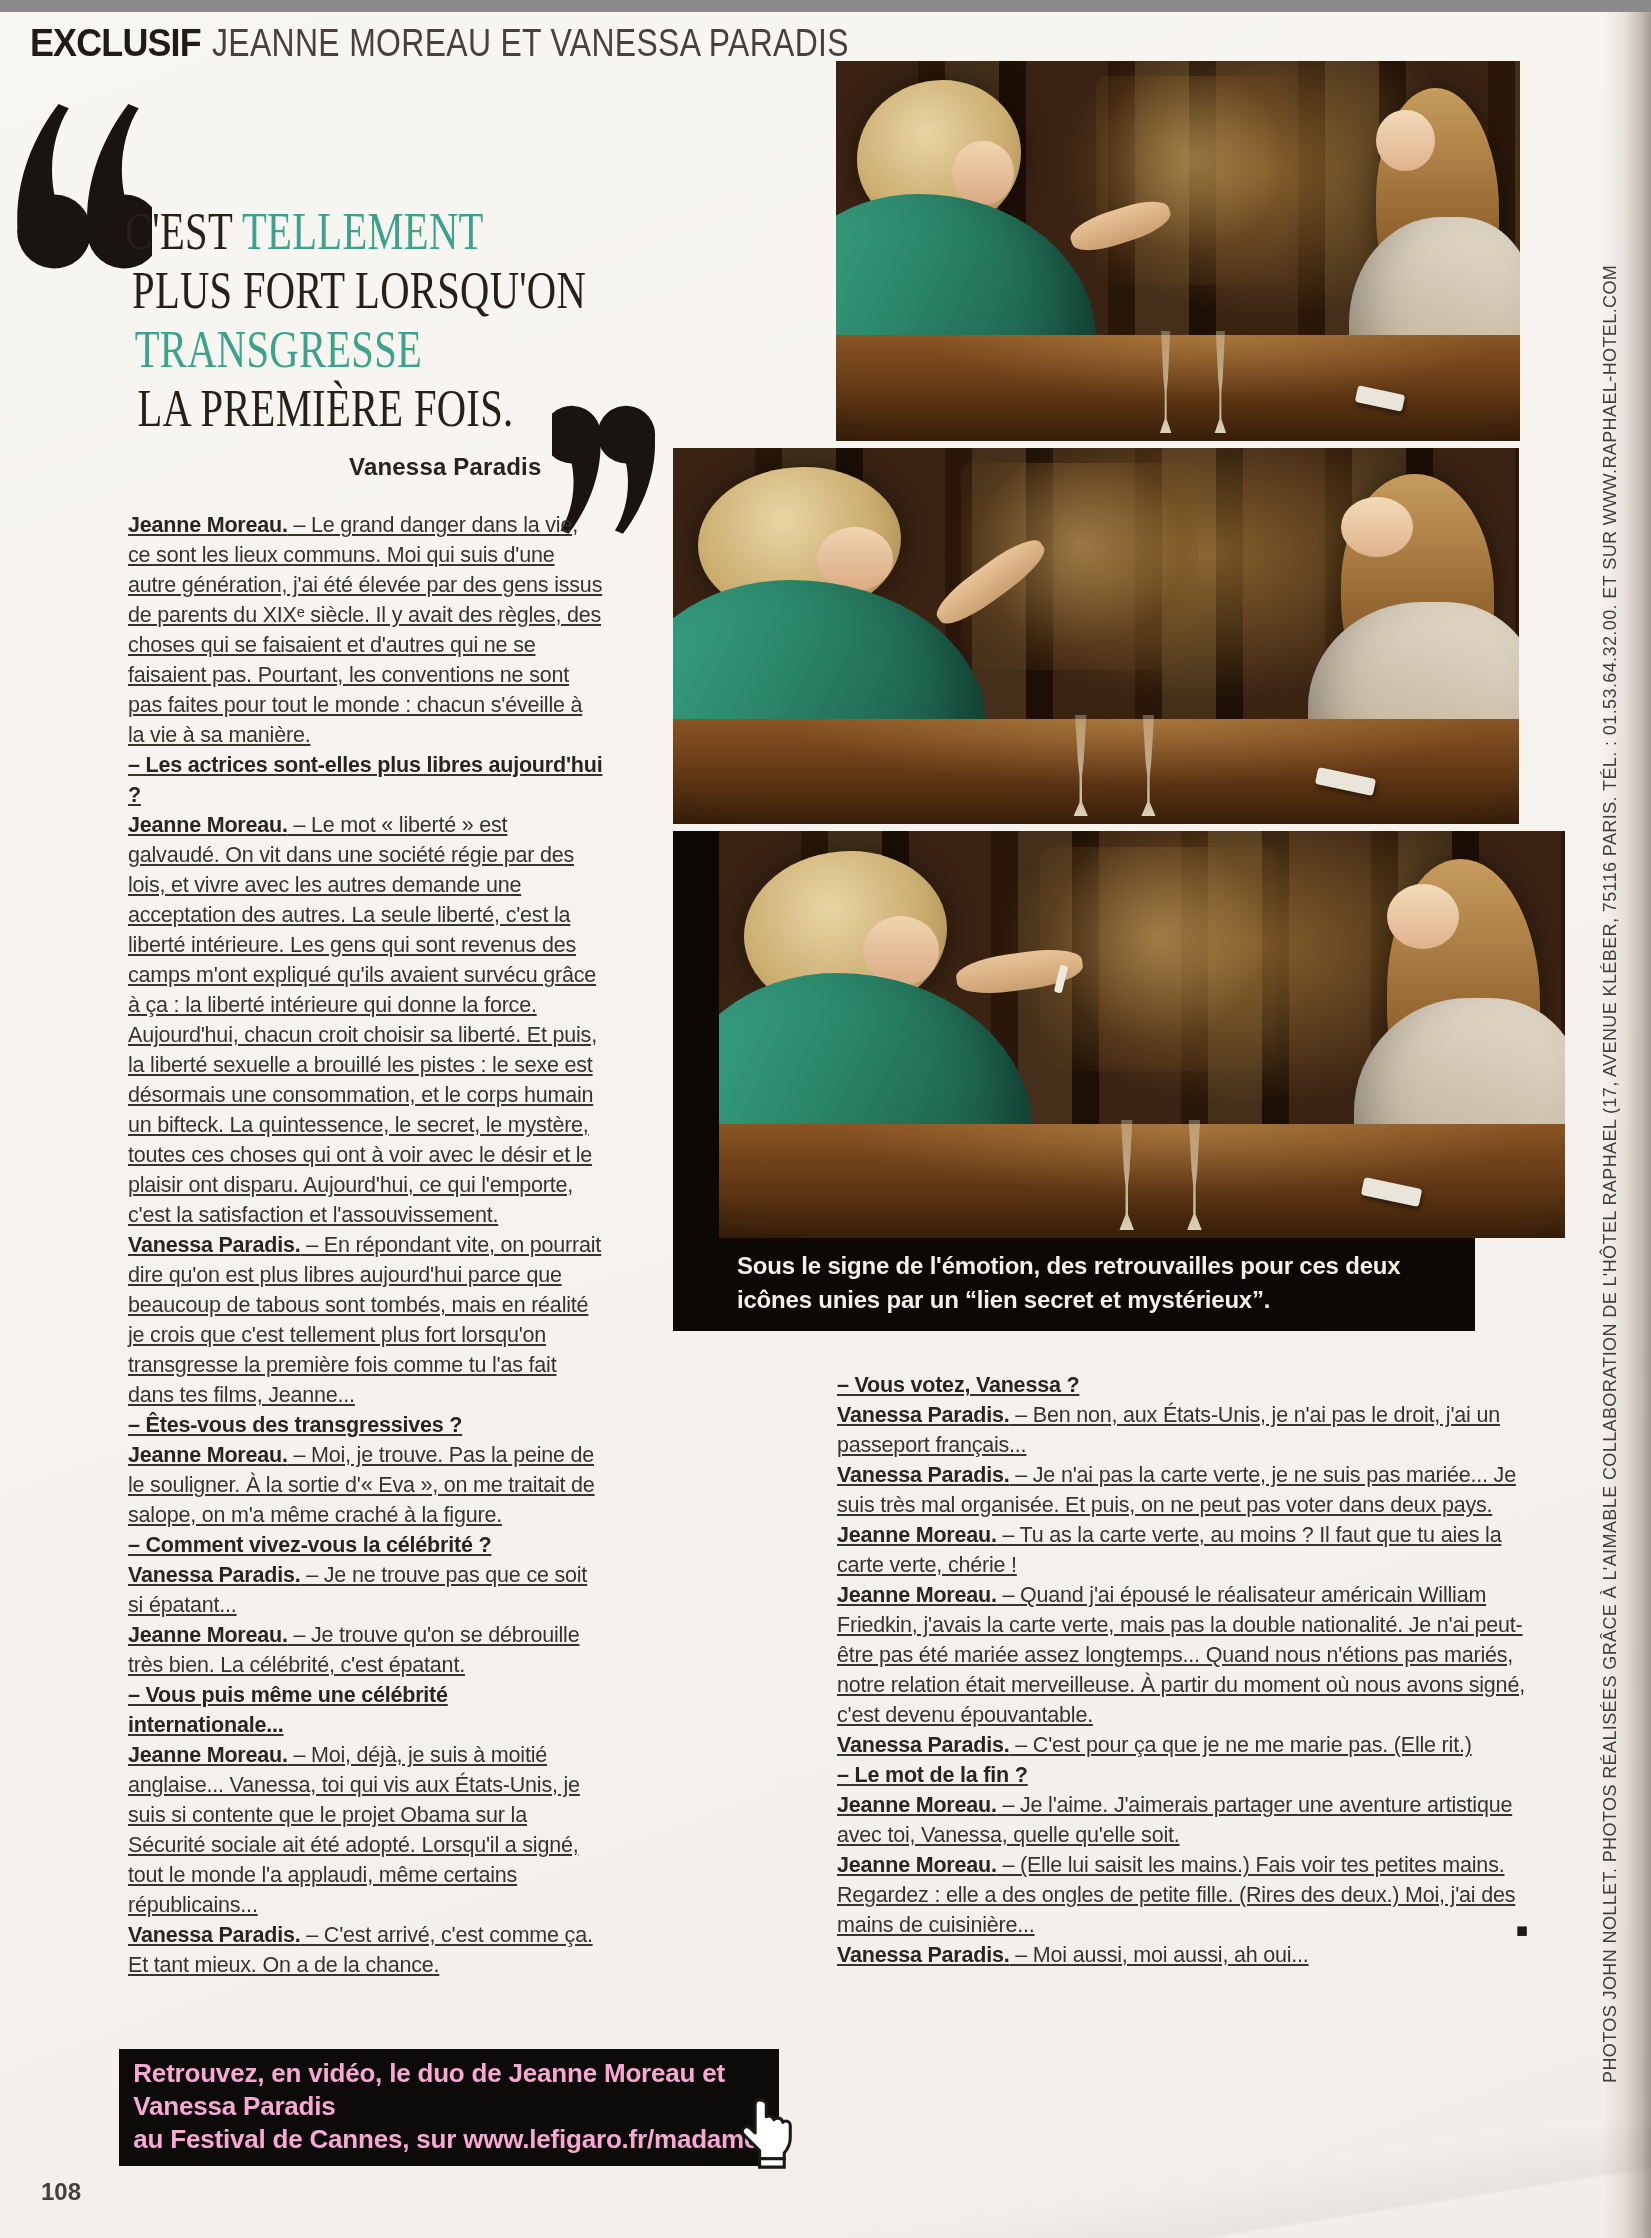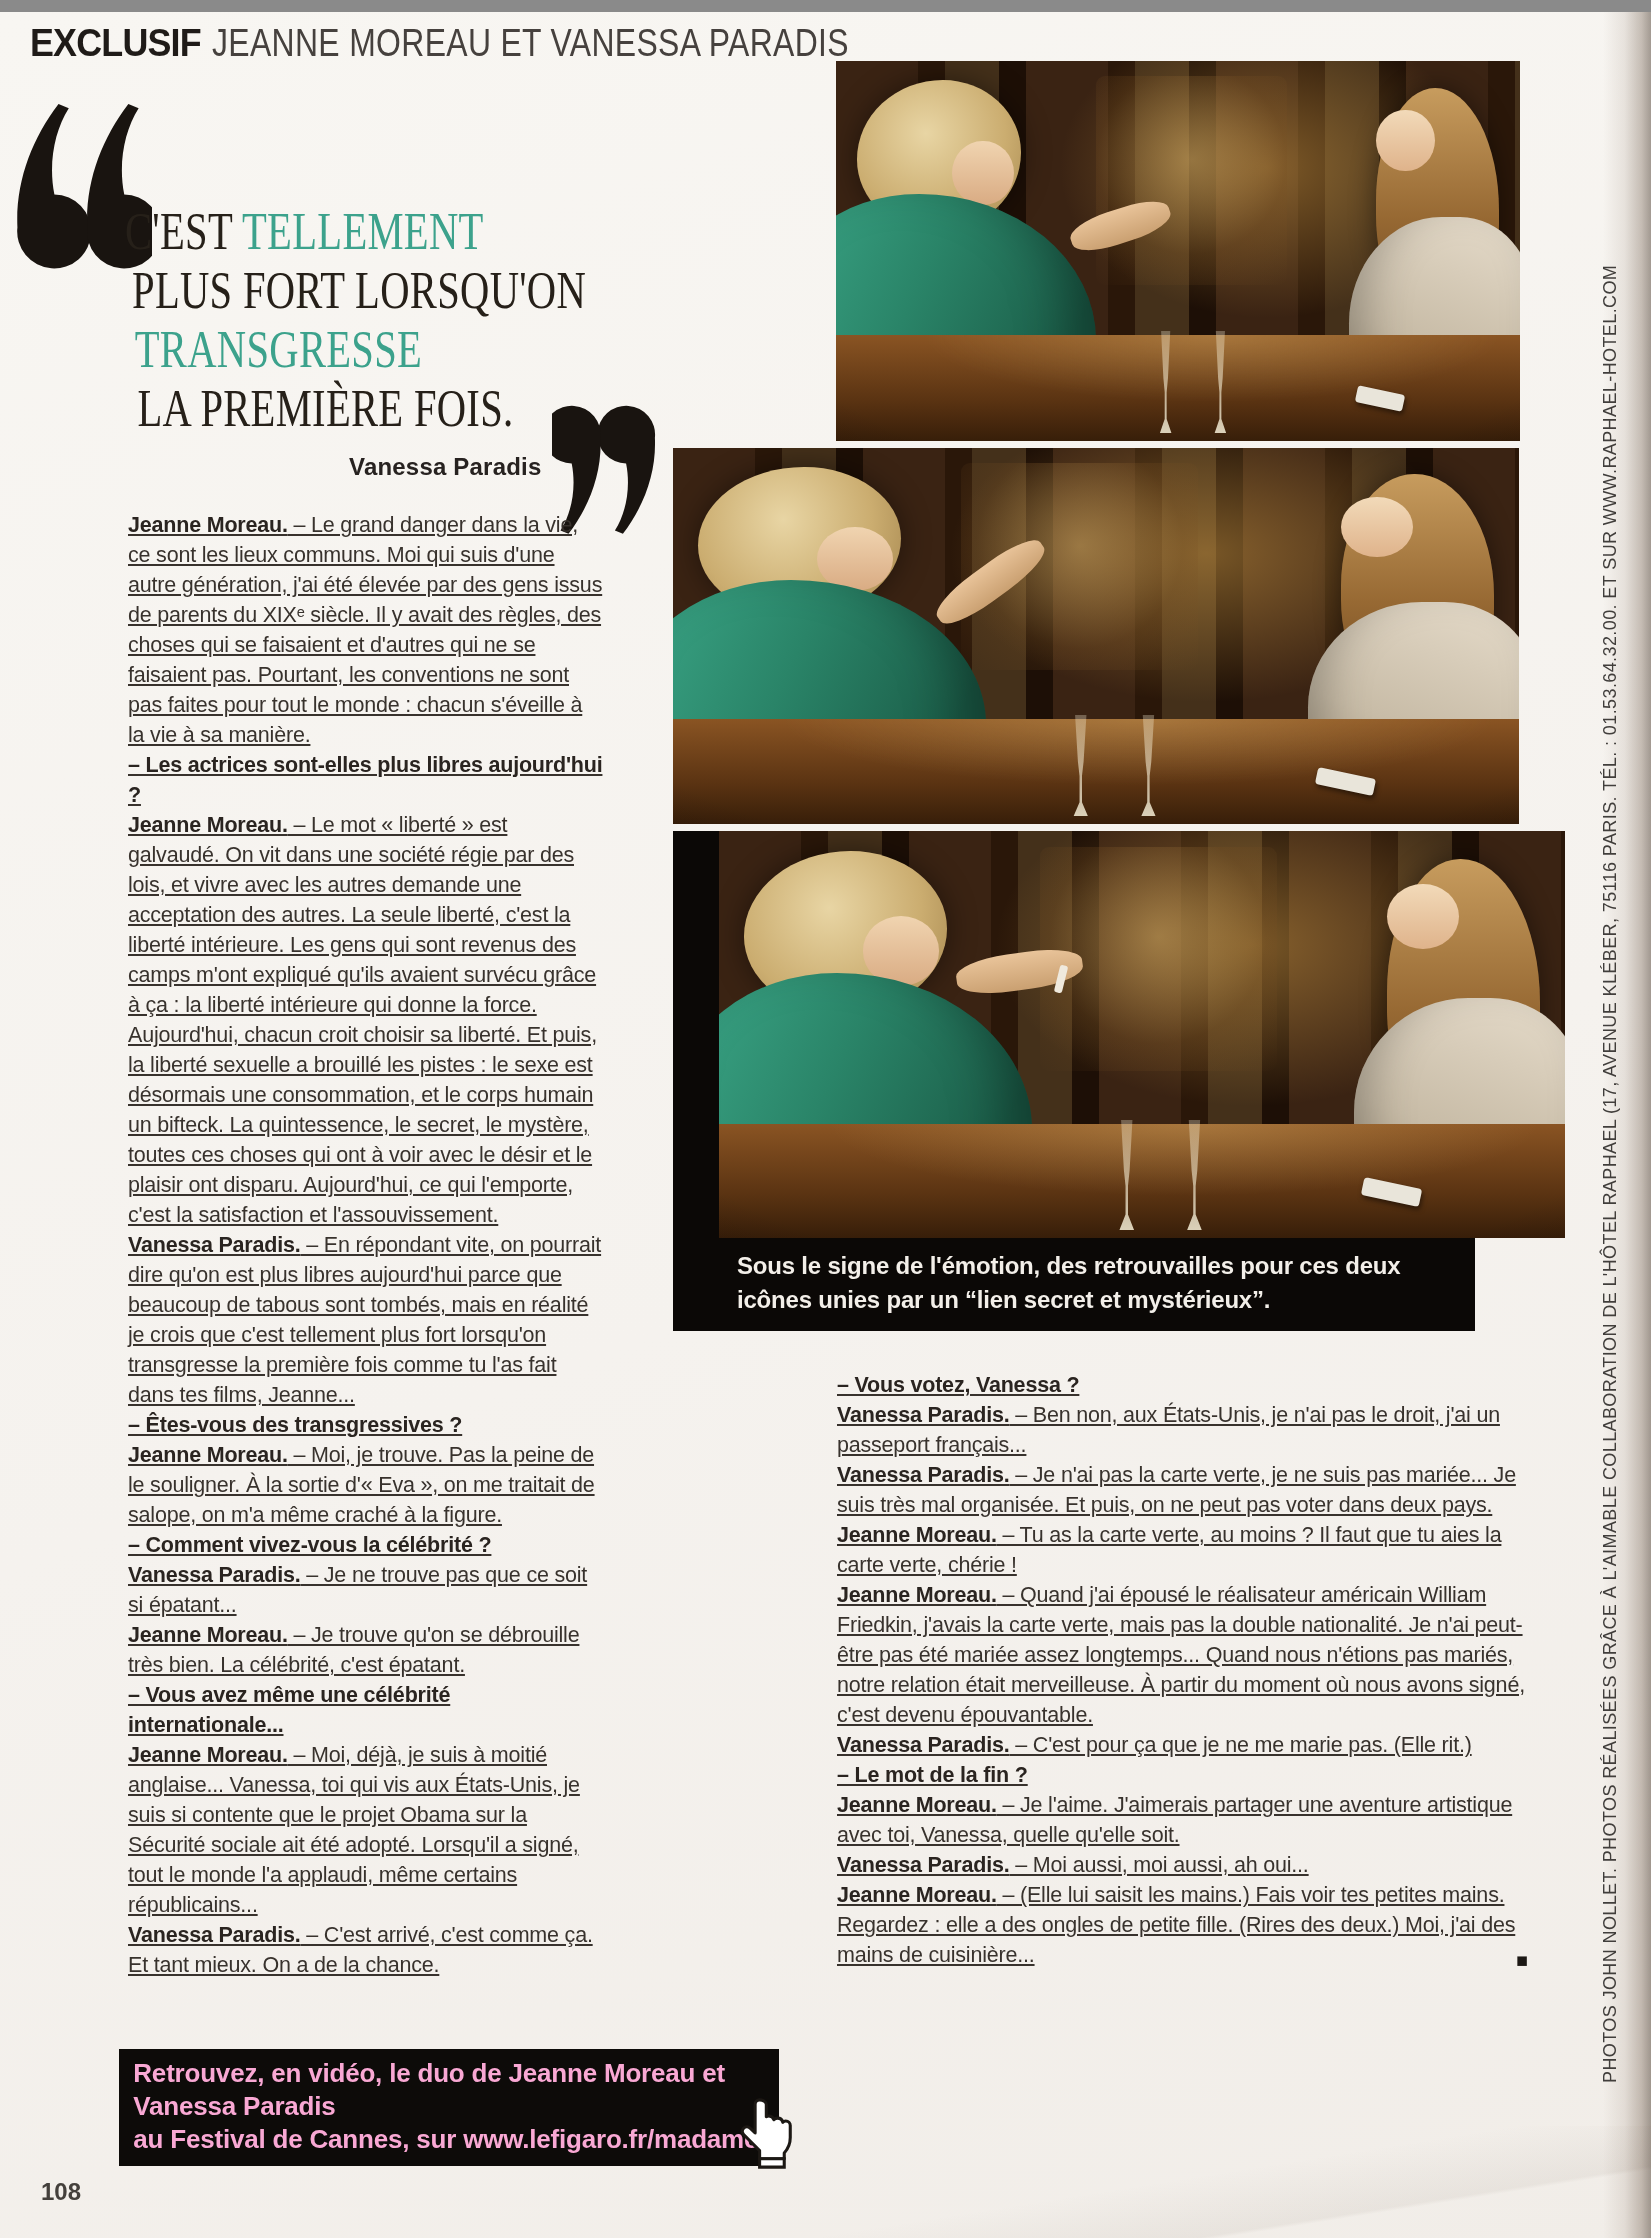--- a/index.html
+++ b/index.html
@@ -169,35 +169,35 @@
   <section class="col left" id="col-left">
       <p><b>Jeanne Moreau.</b> – Le grand danger dans la vie, ce sont les lieux communs. Moi qui suis d'une autre génération, j'ai été élevée par des gens issus de parents du XIXᵉ siècle. Il y avait des règles, des choses qui se faisaient et d'autres qui ne se faisaient pas. Pourtant, les conventions ne sont pas faites pour tout le monde : chacun s'éveille à la vie à sa manière.</p>
       <p class="q">– Les actrices sont-elles plus libres aujourd'hui ?</p>
       <p><b>Jeanne Moreau.</b> – Le mot « liberté » est galvaudé. On vit dans une société régie par des lois, et vivre avec les autres demande une acceptation des autres. La seule liberté, c'est la liberté intérieure. Les gens qui sont revenus des camps m'ont expliqué qu'ils avaient survécu grâce à ça : la liberté intérieure qui donne la force. Aujourd'hui, chacun croit choisir sa liberté. Et puis, la liberté sexuelle a brouillé les pistes : le sexe est désormais une consommation, et le corps humain un bifteck. La quintessence, le secret, le mystère, toutes ces choses qui ont à voir avec le désir et le plaisir ont disparu. Aujourd'hui, ce qui l'emporte, c'est la satisfaction et l'assouvissement.</p>
       <p><b>Vanessa Paradis.</b> – En répondant vite, on pourrait dire qu'on est plus libres aujourd'hui parce que beaucoup de tabous sont tombés, mais en réalité je crois que c'est tellement plus fort lorsqu'on transgresse la première fois comme tu l'as fait dans tes films, Jeanne...</p>
       <p class="q">– Êtes-vous des transgressives ?</p>
       <p><b>Jeanne Moreau.</b> – Moi, je trouve. Pas la peine de le souligner. À la sortie d'« Eva », on me traitait de salope, on m'a même craché à la figure.</p>
       <p class="q">– Comment vivez-vous la célébrité ?</p>
       <p><b>Vanessa Paradis.</b> – Je ne trouve pas que ce soit si épatant...</p>
       <p><b>Jeanne Moreau.</b> – Je trouve qu'on se débrouille très bien. La célébrité, c'est épatant.</p>
-      <p class="q">– Vous avez même une célébrité internationale...</p>
+      <p class="q">– Vous puis même une célébrité internationale...</p>
       <p><b>Jeanne Moreau.</b> – Moi, déjà, je suis à moitié anglaise... Vanessa, toi qui vis aux États-Unis, je suis si contente que le projet Obama sur la Sécurité sociale ait été adopté. Lorsqu'il a signé, tout le monde l'a applaudi, même certains républicains...</p>
       <p><b>Vanessa Paradis.</b> – C'est arrivé, c'est comme ça. Et tant mieux. On a de la chance.</p>
     </section>
   <section class="col right" id="col-right">
       <p class="q">– Vous votez, Vanessa ?</p>
       <p><b>Vanessa Paradis.</b> – Ben non, aux États-Unis, je n'ai pas le droit, j'ai un passeport français...</p>
       <p><b>Vanessa Paradis.</b> – Je n'ai pas la carte verte, je ne suis pas mariée... Je suis très mal organisée. Et puis, on ne peut pas voter dans deux pays.</p>
       <p><b>Jeanne Moreau.</b> – Tu as la carte verte, au moins ? Il faut que tu aies la carte verte, chérie !</p>
       <p><b>Jeanne Moreau.</b> – Quand j'ai épousé le réalisateur américain William Friedkin, j'avais la carte verte, mais pas la double nationalité. Je n'ai peut-être pas été mariée assez longtemps... Quand nous n'étions pas mariés, notre relation était merveilleuse. À partir du moment où nous avons signé, c'est devenu épouvantable.</p>
       <p><b>Vanessa Paradis.</b> – C'est pour ça que je ne me marie pas. (Elle rit.)</p>
       <p class="q">– Le mot de la fin ?</p>
       <p><b>Jeanne Moreau.</b> – Je l'aime. J'aimerais partager une aventure artistique avec toi, Vanessa, quelle qu'elle soit.</p>
+      <p><b>Jeanne Moreau.</b> – (Elle lui saisit les mains.) Fais voir tes petites mains. Regardez : elle a des ongles de petite fille. (Rires des deux.) Moi, j'ai des mains de cuisinière...<span class="endmark">■</span></p>
       <p><b>Vanessa Paradis.</b> – Moi aussi, moi aussi, ah oui...</p>
-      <p><b>Jeanne Moreau.</b> – (Elle lui saisit les mains.) Fais voir tes petites mains. Regardez : elle a des ongles de petite fille. (Rires des deux.) Moi, j'ai des mains de cuisinière...<span class="endmark">■</span></p>
     </section>
 
   <figure class="photo p1" style="margin:0;">
     <div class="scene">
       <div class="wood"></div>
       <div class="mirror"></div>
       <div class="hair-m"></div>
       <div class="face-m"></div>
       <div class="jacket-m"></div>
       <div class="arm-m"></div>

